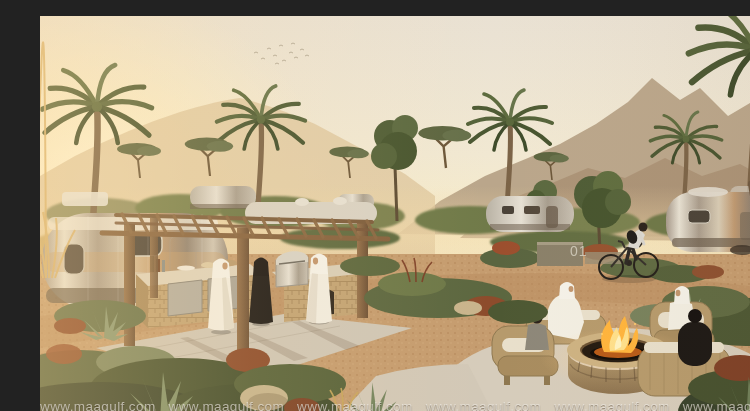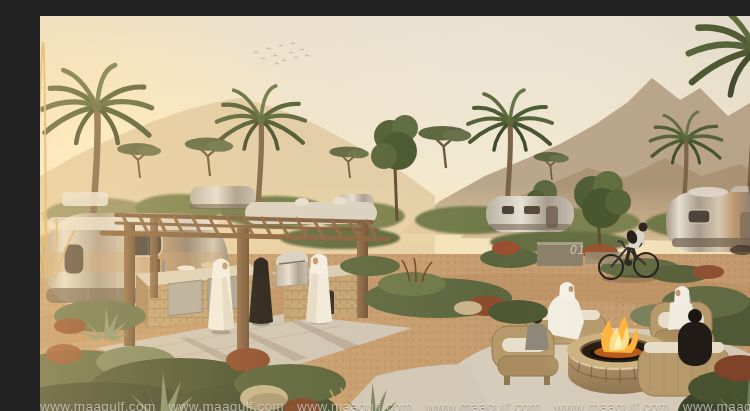--- a/index.html
+++ b/index.html
@@ -4,22 +4,22 @@
 <style>
   html,body{margin:0;padding:0;background:#222;}
   .stage{position:relative;width:750px;height:411px;overflow:hidden;
          font-family:"Liberation Sans",sans-serif;background:#e9e1d3;}
   .stage svg{position:absolute;left:0;top:0;display:block;}
   .watermark{position:absolute;left:0;top:383px;width:750px;height:15px;
              white-space:nowrap;overflow:hidden;pointer-events:none;
              font-size:13.5px;line-height:15px;letter-spacing:.4px;
              color:rgba(243,240,234,.62);text-shadow:0 1px 1px rgba(50,35,20,.45);}
   .watermark span{margin-right:13px;}
-  .site-marker{position:absolute;left:530px;top:227px;font-size:12px;
-               letter-spacing:1px;color:#d6d0c0;opacity:.85;pointer-events:none;font-style:italic;}
+  .site-marker{position:absolute;left:530px;top:227px;font-size:14px;
+               letter-spacing:1px;color:#d6d0c0;opacity:.85;pointer-events:none;}
 </style>
 </head>
 <body>
 
 <figure class="stage" title="Sunset rendering of a desert caravan resort: silver Airstream trailers among landscaped desert plants and palm trees, a timber pergola sheltering an outdoor barbecue kitchen where two men in white kanduras and a woman in a black abaya stand, a cyclist riding a gravel path past a stone site marker, and four people seated on wicker armchairs around a round stone fire pit, with hazy mountains and a flock of birds behind.">
 <svg width="750" height="411" viewBox="0 0 750 411">
 <defs>
   <linearGradient id="sky" x1="0" y1="0" x2="0" y2="1">
     <stop offset="0" stop-color="#e9e1d3"></stop>
           <stop offset=".55" stop-color="#f1e8d2"></stop>

